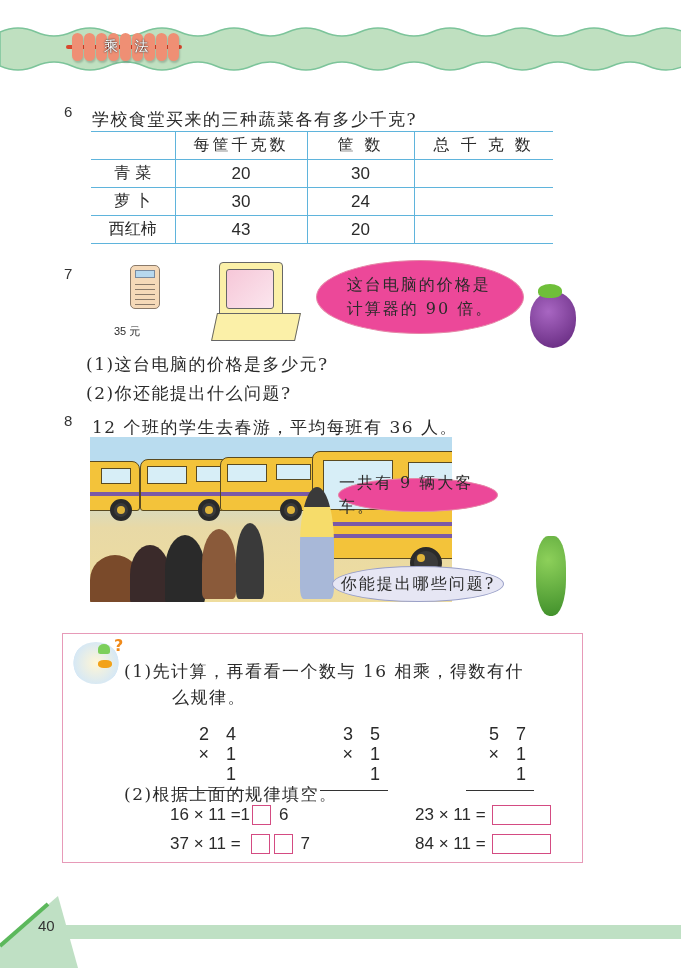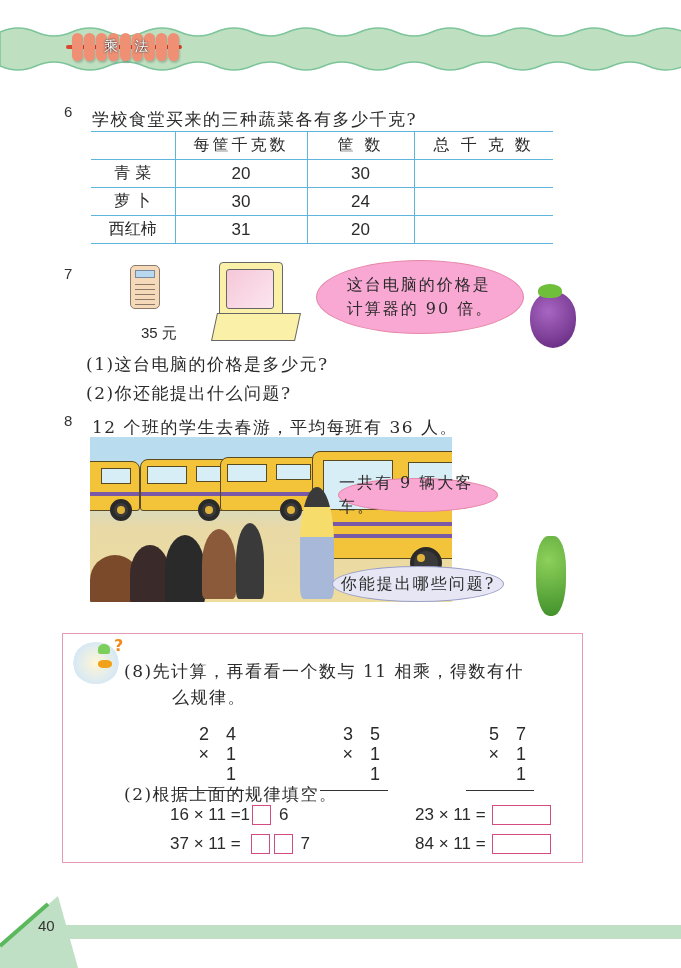--- a/index.html
+++ b/index.html
@@ -26,21 +26,21 @@
   .vtable .hd { letter-spacing: 3px; }
 
   
   .calc { position: absolute; left: 130px; top: 265px; width: 30px; height: 44px; background: #f5d9b8; border: 1.5px solid #8a7a6a; border-radius: 5px; }
   .calc .screen { position: absolute; left: 4px; top: 4px; width: 20px; height: 8px; background: #b7d8ee; border: 1px solid #7a8ba0; }
   .calc .keys { position: absolute; left: 4px; top: 15px; width: 20px; height: 24px;
     background: repeating-linear-gradient(0deg, #8a7a6a 0 1px, transparent 1px 5px); }
   .pc-monitor { position: absolute; left: 219px; top: 262px; width: 64px; height: 56px; background: #fbf0a8; border: 1.5px solid #666; border-radius: 4px; }
   .pc-monitor .glass { position: absolute; left: 6px; top: 6px; width: 48px; height: 40px; background: linear-gradient(135deg, #f6c7d8, #fbe6ee); border: 1.5px solid #666; border-radius: 3px; }
   .pc-case { position: absolute; left: 214px; top: 313px; width: 84px; height: 28px; background: #fbf0a8; border: 1.5px solid #666; transform: skewX(-12deg); }
-  .bubble { position: absolute; border-radius: 50%; border: 1.5px solid #e586a7; background: #f9a8d4; display: flex; align-items: center; justify-content: center; text-align: left; }
+  .bubble { position: absolute; border-radius: 50%; border: 1.5px solid #e586a7; background: #ec4899; display: flex; align-items: center; justify-content: center; text-align: left; }
   .bubble .txt { font-size: 16px; letter-spacing: 2px; line-height: 24px; }
   .bubble.blue { background: #e6e6f4; border-color: #9aa0c8; }
   .eggplant { position: absolute; left: 530px; top: 292px; width: 46px; height: 56px; background: radial-gradient(circle at 40% 35%, #a866c2, #5e2378); border-radius: 45% 45% 50% 50%; }
   .eggplant .cap { position: absolute; left: 8px; top: -8px; width: 24px; height: 14px; background: #6fbf3a; border-radius: 50% 50% 40% 40%; }
 
   
   .scene { position: absolute; left: 90px; top: 437px; width: 362px; height: 165px; overflow: hidden; background: linear-gradient(#b9dcef 0 18%, #e8d9a6 55%, #efdd9e 100%); }
   .bus { position: absolute; background: #f3c33a; border: 1.5px solid #5a4a20; border-radius: 8px 8px 3px 3px; }
   .bus .win { position: absolute; background: #d7eef7; border: 1px solid #5a4a20; }
   .bus .stripe { position: absolute; left: 0; right: 0; height: 4px; background: #7a5aa6; }
@@ -108,33 +108,33 @@
     <td></td>
   </tr>
   <tr>
     <td>萝 卜</td>
     <td class="num">30</td>
     <td class="num">24</td>
     <td></td>
   </tr>
   <tr>
     <td>西红柿</td>
-    <td class="num">31</td>
+    <td class="num">43</td>
     <td class="num">20</td>
     <td></td>
   </tr>
 </tbody>
   </table>
 
 <div class="qnum" style="left:64px; top:265px;">7</div>
 <div class="calc">
     <div class="screen"></div>
     <div class="keys"></div>
   </div>
-<div class="line sans" style="left:141px; top:316px; font-size:15px; letter-spacing:0;">35 元</div>
+<div class="line sans" style="left:114px; top:316px; font-size:11px; letter-spacing:0;">35 元</div>
 <div class="pc-monitor">
     <div class="glass"></div>
   </div>
 <div class="pc-case"></div>
 
 <div class="bubble" style="left:316px; top:260px; width:208px; height:74px;">
   <div class="txt">
     <div>这台电脑的价格是</div>
     <div>计算器的 90 倍。</div>
   </div>
@@ -188,21 +188,21 @@
   <div class="txt">你能提出哪些问题?</div>
 </div>
 <div class="pepper"></div>
 
 <div class="pink-box"></div>
 <div class="duck">
     <div class="hat"></div>
     <div class="bill"></div>
     <div class="qm">?</div>
   </div>
-<div class="line" style="left:124px; top:652px;">(8)先计算，再看看一个数与 11 相乘，得数有什</div>
+<div class="line" style="left:124px; top:652px;">(1)先计算，再看看一个数与 16 相乘，得数有什</div>
 <div class="line" style="left:172px; top:678px;">么规律。</div>
 
 <div class="vert" style="left:176px; top:696px; width:68px;">
   <div class="top">2 4</div>
   <div class="bot">× 1 1</div>
   <div class="rule"></div>
 </div>
 <div class="vert" style="left:320px; top:696px; width:68px;">
   <div class="top">3 5</div>
   <div class="bot">× 1 1</div>

